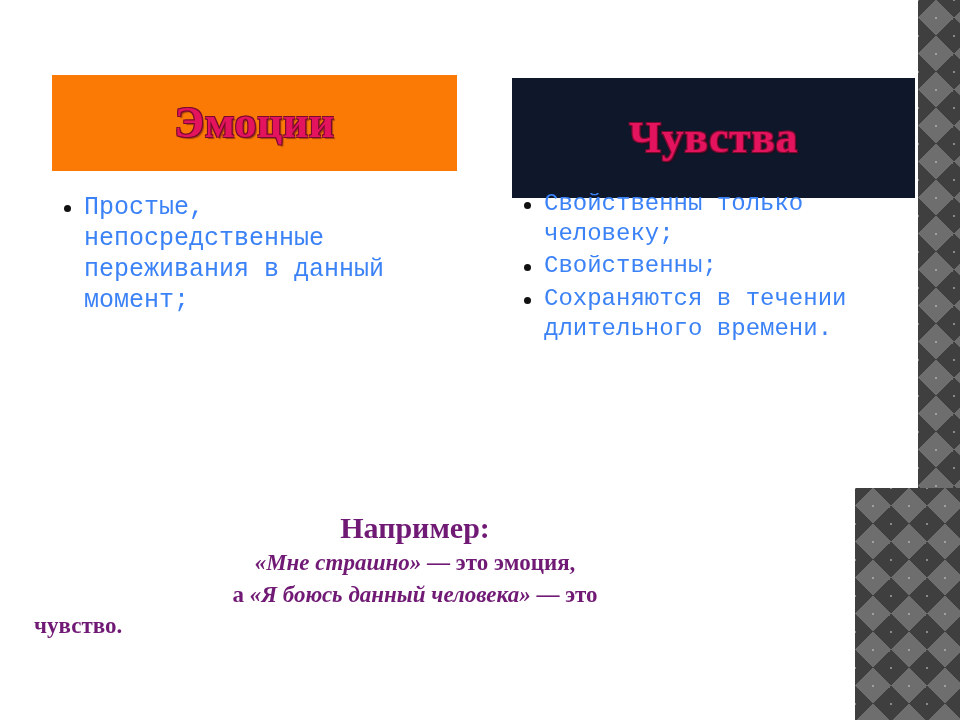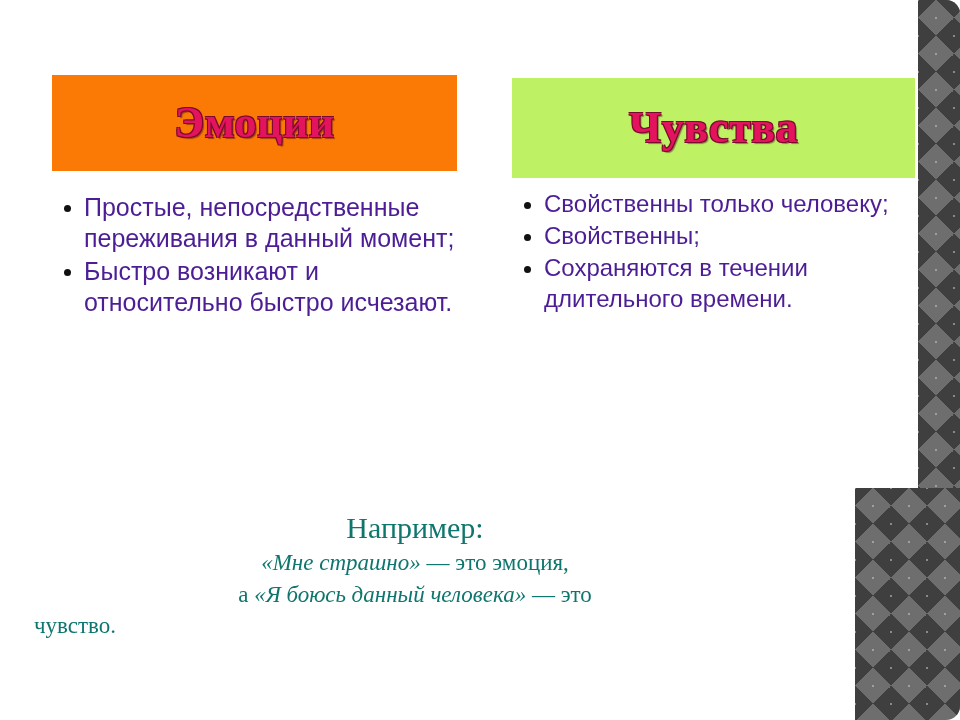--- a/index.html
+++ b/index.html
@@ -7,21 +7,20 @@
     padding: 0;
     background: #ffffff;
   }
   #slide {
     position: relative;
     width: 960px;
     height: 720px;
     overflow: hidden;
     background: #ffffff;
     font-family: "Liberation Sans", sans-serif;
-    border-radius: 14px;
   }
 
   
   .argyle {
     position: absolute;
     background-color: #6e6e6e;
     background-image:
       
       radial-gradient(circle at 18px 18px, rgba(200,200,200,.55) 0.8px, rgba(200,200,200,0) 1.4px),
       radial-gradient(circle at 0px 0px,  rgba(200,200,200,.55) 0.8px, rgba(200,200,200,0) 1.4px),
@@ -53,22 +52,22 @@
     align-items: center;
     justify-content: center;
   }
   #box-emotions {
     left: 52px;  top: 75px;
     width: 405px; height: 96px;
     background: #fa7a05;
   }
   #box-feelings {
     left: 512px; top: 78px;
-    width: 403px; height: 100px;
-    background: #bef264;
+    width: 403px; height: 120px;
+    background: #0f172a;
   }
   .header-title {
     font-family: "Liberation Serif", serif;
     font-weight: bold;
     font-size: 44px;
     line-height: 1;
     color: #e4135e;
     letter-spacing: 0.5px;
     text-shadow:
       -1px -1px 0 #7a0a2e,
@@ -88,25 +87,25 @@
 
   .bullet-list {
     margin: 0;
     padding: 0;
     list-style: none;
   }
   .bullet-item {
     position: relative;
     padding-left: 26px;
     margin-bottom: 2px;
-    font-family: Liberation Sans, sans-serif;
+    font-family: Liberation Mono, monospace;
     font-size: 25px;
     line-height: 1.24;
     font-weight: 400;
-    color: #4c1d95;
+    color: #3b82f6;
   }
   #col-feelings .bullet-item { font-size: 24px; line-height: 1.26; }
   .bullet-item::before {
     content: "";
     position: absolute;
     left: 6px;
     top: 13px;
     width: 7px;
     height: 7px;
     border-radius: 50%;
@@ -114,22 +113,22 @@
   }
 
   
   #example {
     position: absolute;
     left: 0;
     top: 508px;
     width: 830px;
     text-align: center;
     font-family: "Liberation Serif", serif;
-    font-weight: normal;
-    color: #0f766e;
+    font-weight: bold;
+    color: #701a75;
   }
   .example-line {
     font-size: 23px;
     line-height: 1.38;
     white-space: nowrap;
   }
   #example-heading { font-size: 30px; line-height: 1.3; }
   .quote { font-style: italic; }
   #example-line-3 { text-align: left; padding-left: 34px; }
 </style>
@@ -147,21 +146,20 @@
     <span class="header-title">Эмоции</span>
   </div>
 
   <div id="box-feelings" class="header-box">
     <span class="header-title">Чувства</span>
   </div>
 
   <div id="col-emotions" class="column">
     <ul class="bullet-list">
       <li class="bullet-item">Простые, непосредственные переживания в данный момент;</li>
-      <li class="bullet-item">Быстро возникают и относительно быстро исчезают.</li>
     </ul>
   </div>
 
   <div id="col-feelings" class="column">
     <ul class="bullet-list">
       <li class="bullet-item">Свойственны только человеку;</li>
       <li class="bullet-item">Свойственны;</li>
       <li class="bullet-item">Сохраняются в течении длительного времени.</li>
     </ul>
   </div>

